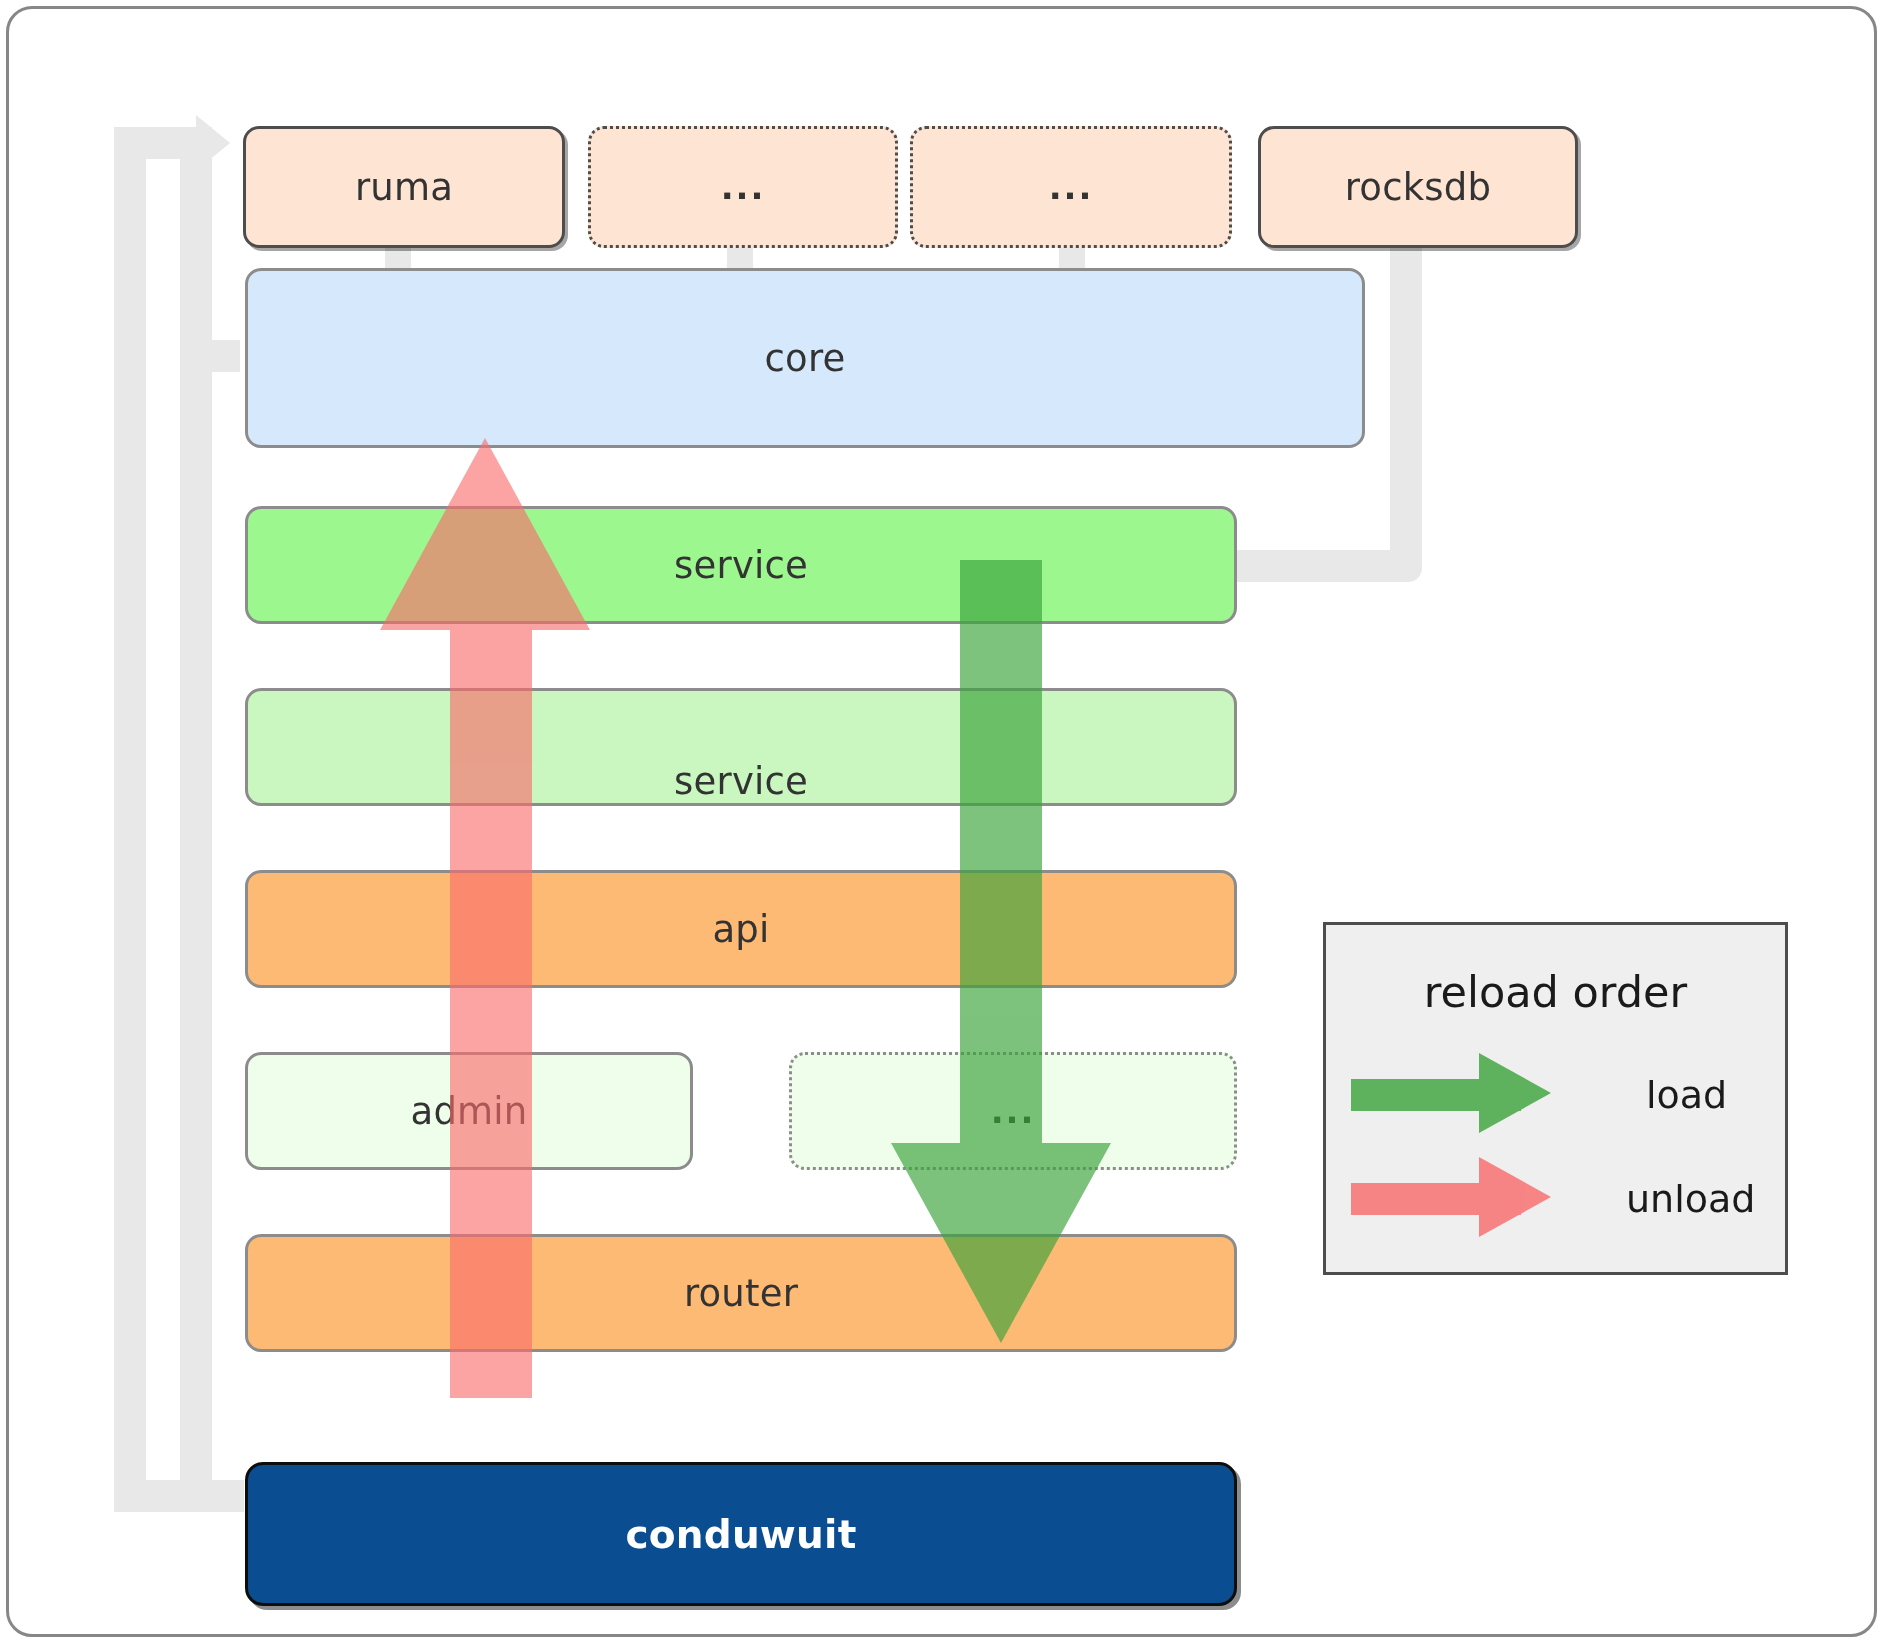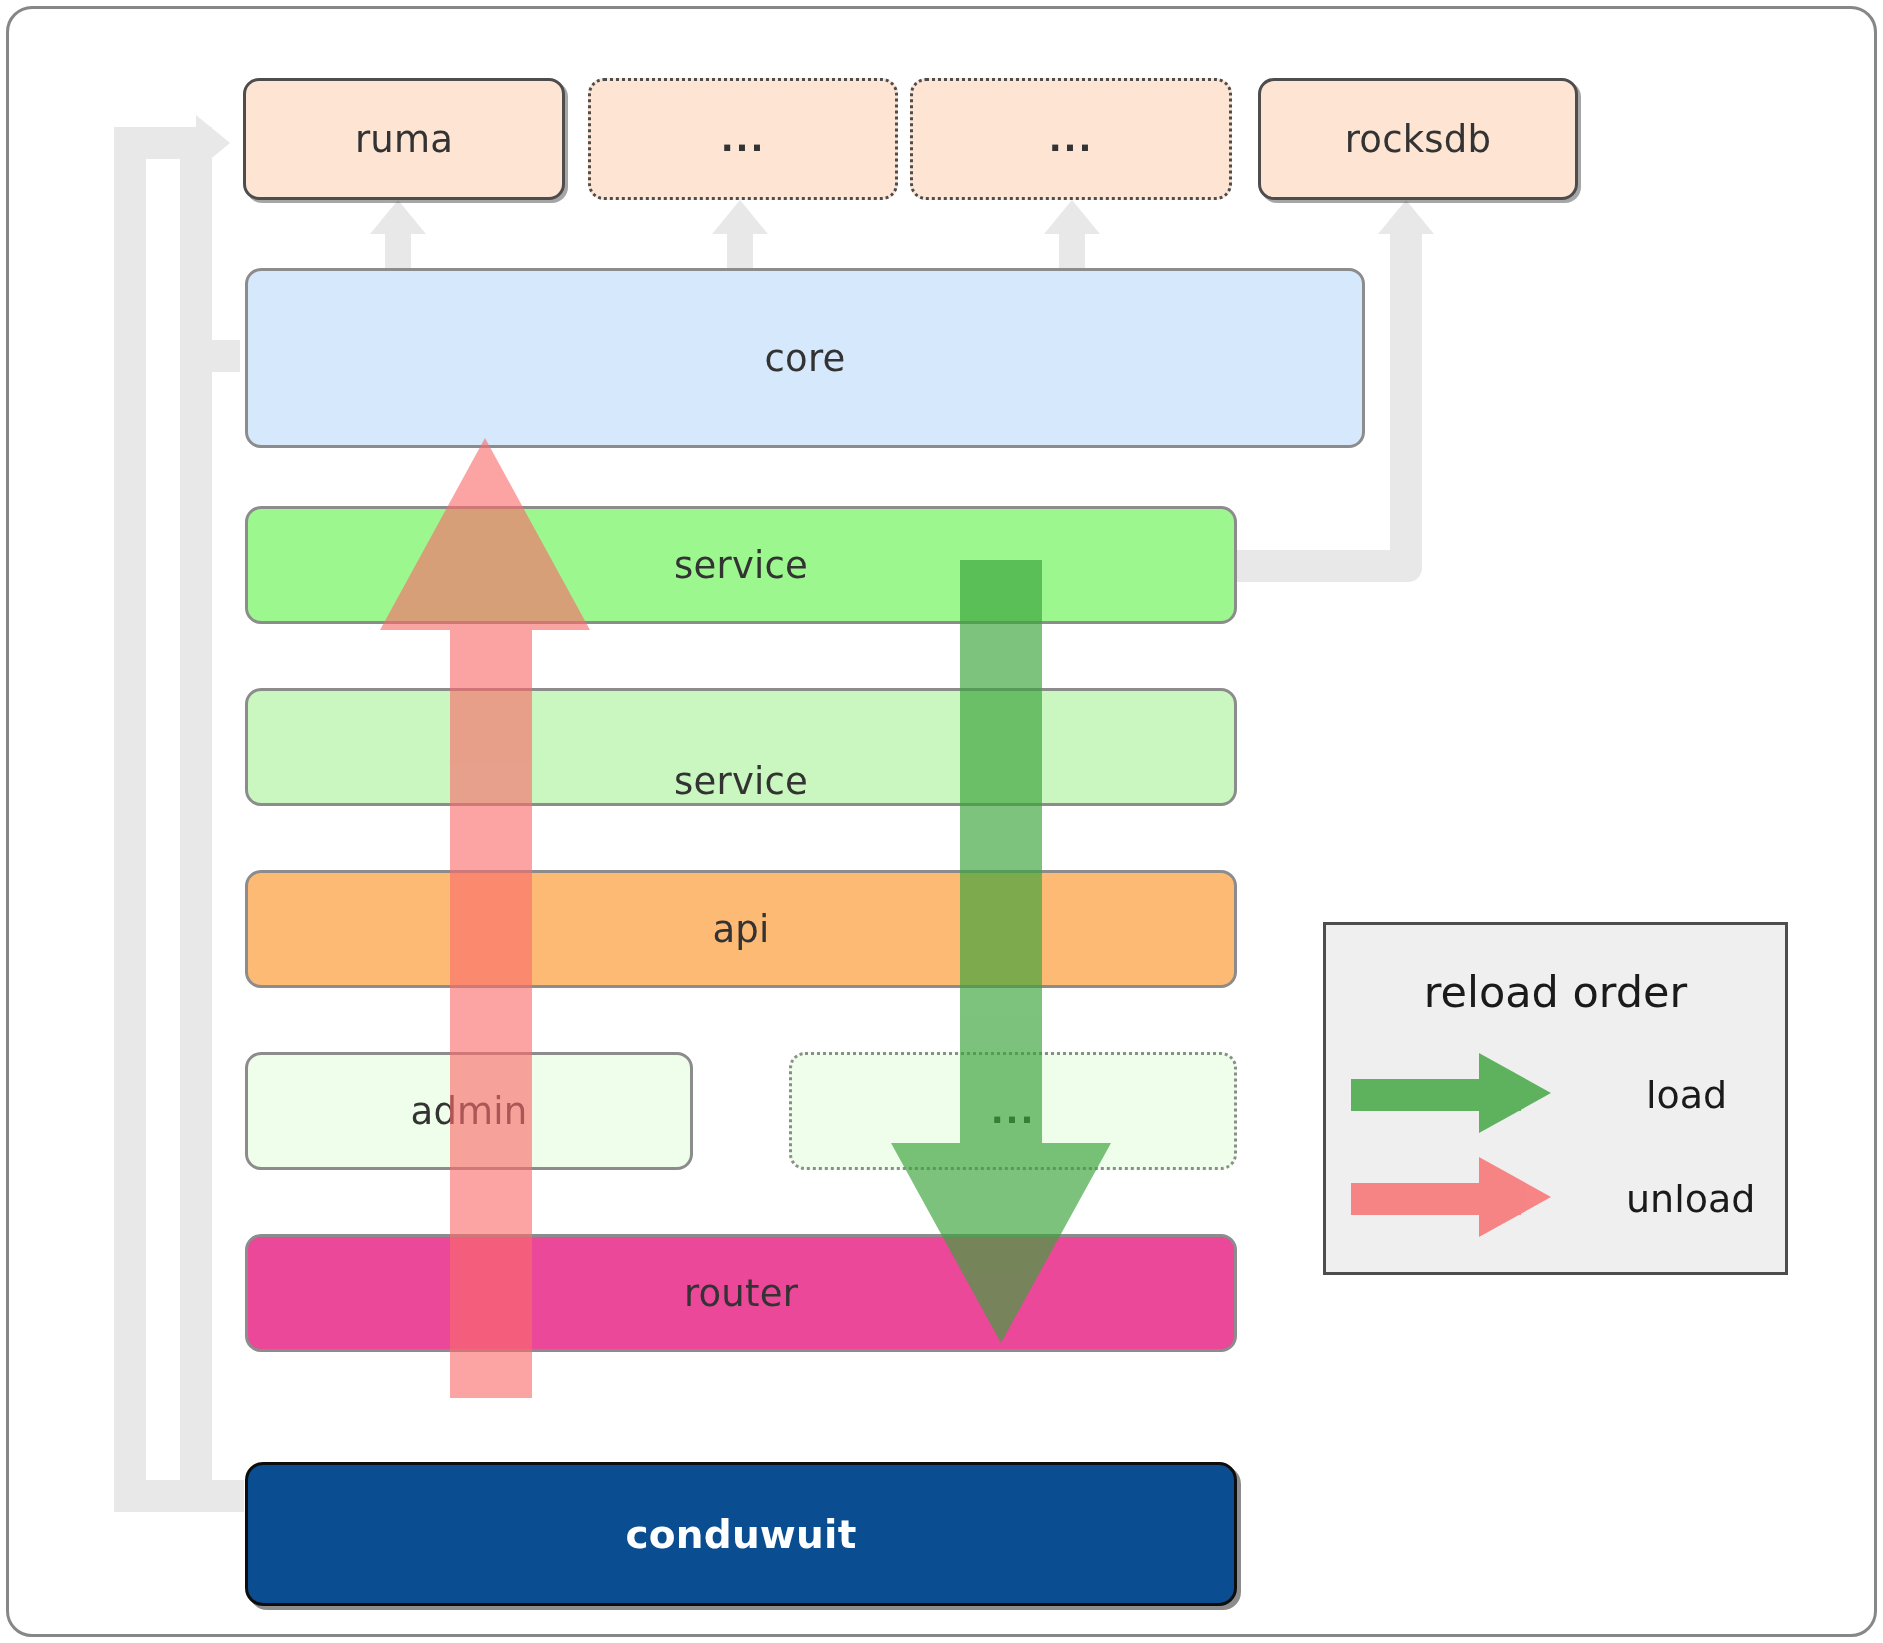--- a/index.html
+++ b/index.html
@@ -35,40 +35,41 @@
     z-index:4;
   }
   .node.dots{font-size:34px;letter-spacing:2px;font-weight:700;}
 
   
   .dep{
     background:#fde4d3;
     border:3px solid #4d4d4d;
     border-radius:16px;
     box-shadow:3px 3px 0 rgba(0,0,0,.35);
+    margin-top:48px;
   }
   .dep.opt{
     border:3px dotted #4d4d4d;
     box-shadow:none;
   }
 
   
   .layer{
     border:3px solid #8c8c8c;
     border-radius:16px;
   }
   .layer.opt{border:3px dotted #8c8c8c;}
 
   .core-box{background:#d6e8fb;}
   .db-box{background:#9df78f;}
   .svc-box{background:#c9f7bf;}
   .api-box{background:#fdba74;}
   .admin-box{background:#effdeb;}
   .dots-box{background:#effdeb;}
-  .router-box{background:#ec4899;}
+  .router-box{background:#fdba74;}
 
   .app-box{
     background:#0b4d91;
     border:3px solid #0d0d0d;
     border-radius:18px;
     color:#ffffff;
     font-weight:700;
     box-shadow:4px 4px 0 rgba(0,0,0,.45);
     font-size:39px;
   }

